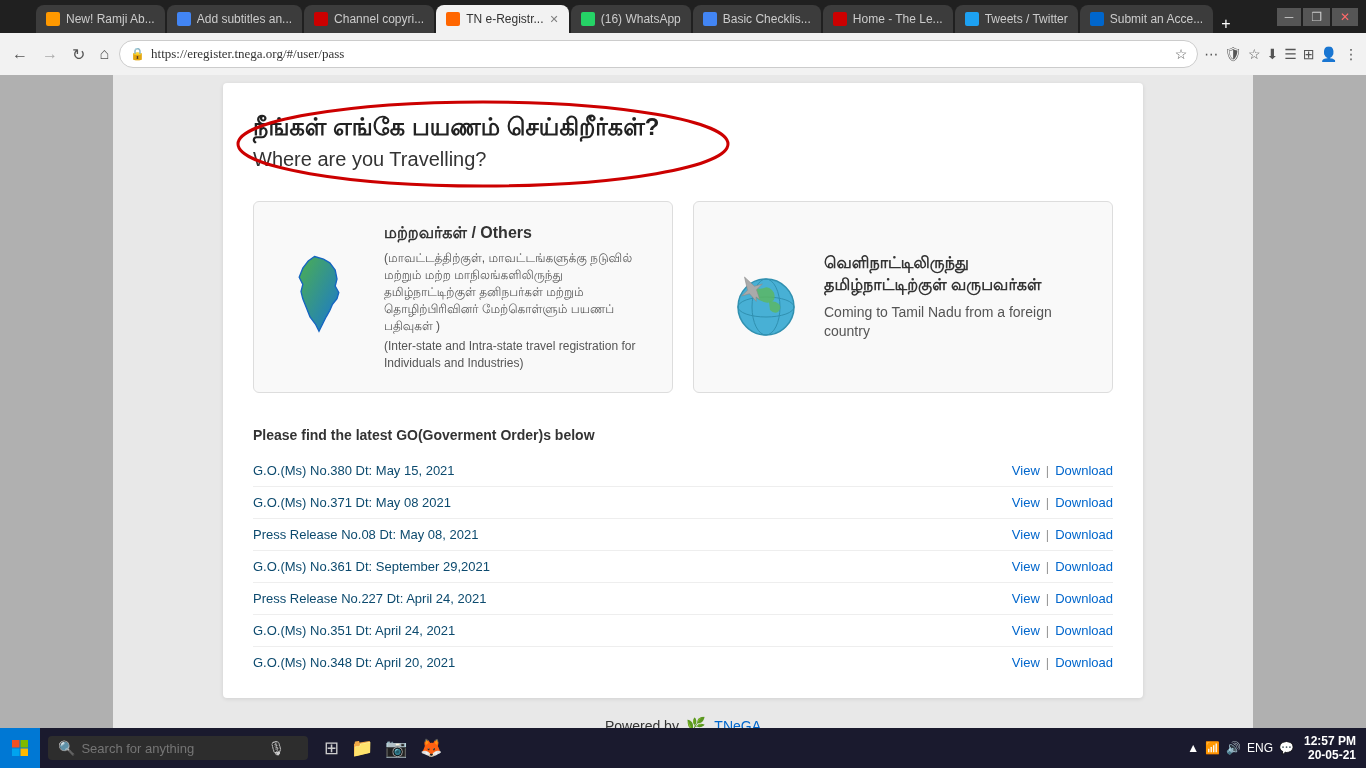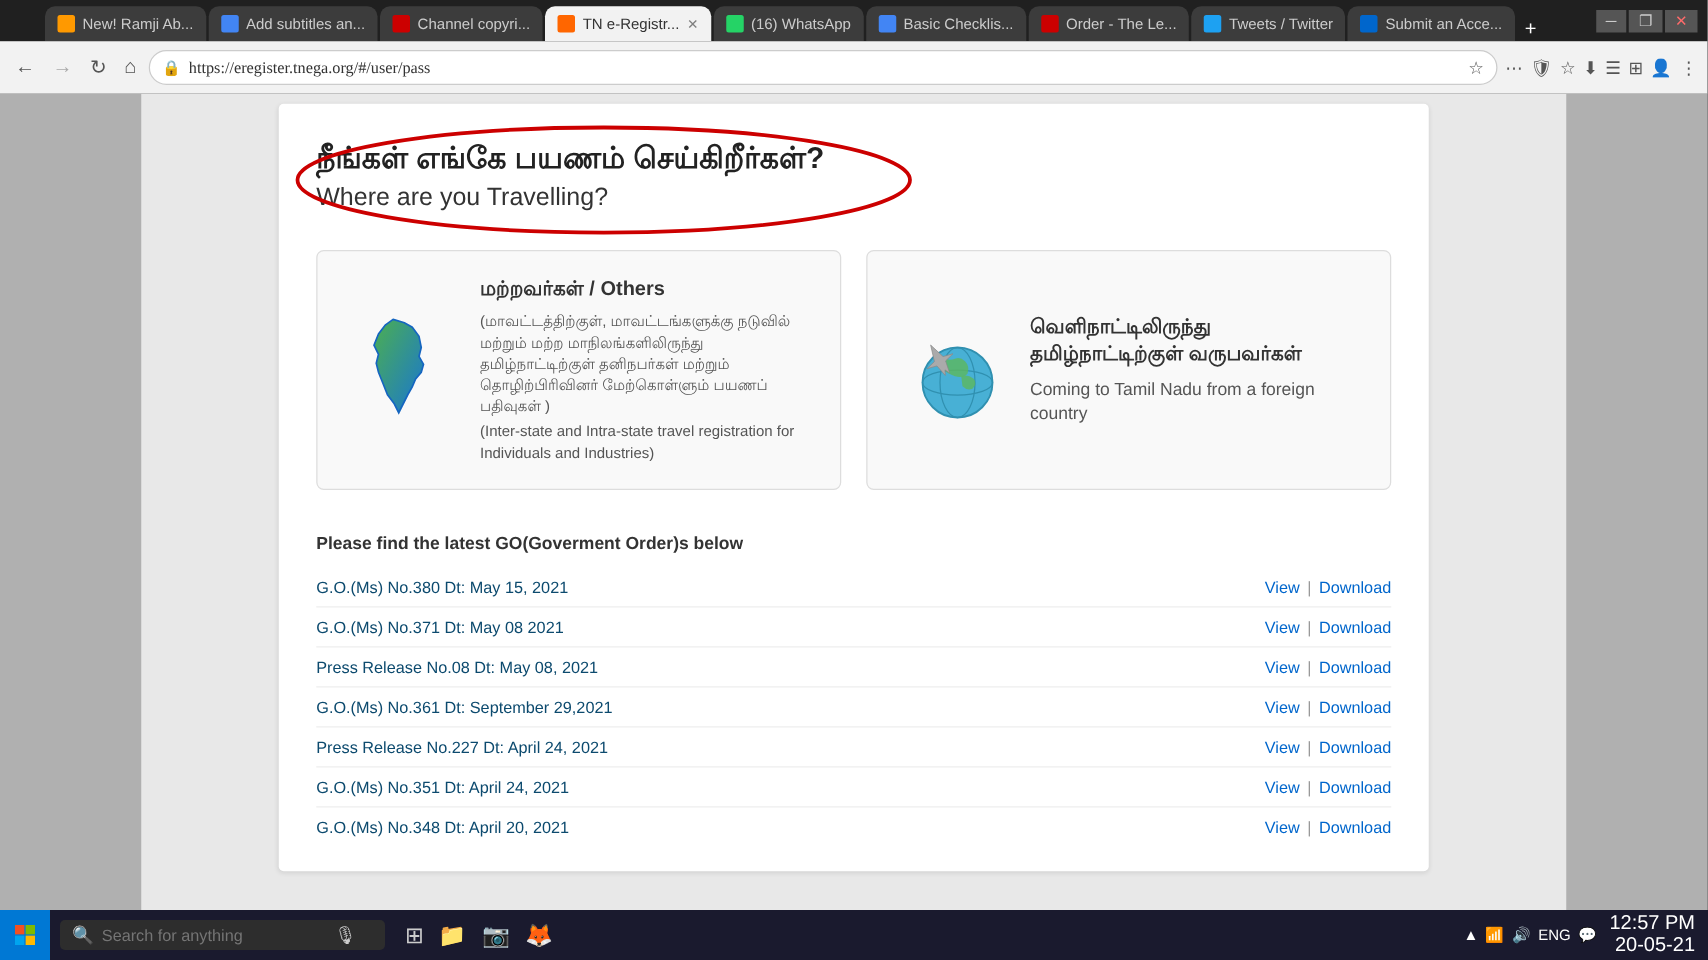--- a/index.html
+++ b/index.html
@@ -18,21 +18,21 @@
     .taskbar-search {
       display: flex; align-items: center; background: #2d2d2d;
       border-radius: 4px; margin: 0 8px; padding: 4px 10px; gap: 6px; flex: 0 0 260px;
     }
     .taskbar-search input {
       background: transparent; border: none; outline: none; color: white; font-size: 13px; width: 180px;
     }
     .taskbar-icons { display: flex; align-items: center; gap: 12px; margin-left: 8px; }
     .taskbar-icons span { font-size: 18px; cursor: pointer; }
     .taskbar-right { margin-left: auto; display: flex; align-items: center; gap: 10px; padding-right: 10px; }
-    .taskbar-time { color: white; font-size: 16px; text-align: right; }
+    .taskbar-time { color: white; font-size: 12px; text-align: right; font-weight: bold; }
     .taskbar-systray { display: flex; align-items: center; gap: 6px; color: white; font-size: 12px; }
 
     
     .browser { width: 100%; height: 728px; display: flex; flex-direction: column; background: #3c3c3c; }
 
     
     .titlebar {
       height: 33px; background: #202020; display: flex; align-items: center;
       padding: 0 8px; gap: 4px; color: white;
     }
@@ -149,21 +149,21 @@
       <div class="tab">
         <div class="tab-favicon" style="background:#25d366;"></div>
         <span>(16) WhatsApp</span>
       </div>
       <div class="tab">
         <div class="tab-favicon" style="background:#4285f4;"></div>
         <span style="overflow:hidden;text-overflow:ellipsis;">Basic Checklis...</span>
       </div>
       <div class="tab">
         <div class="tab-favicon" style="background:#cc0000;"></div>
-        <span style="overflow:hidden;text-overflow:ellipsis;">Order - The Le...</span>
+        <span style="overflow:hidden;text-overflow:ellipsis;">Home - The Le...</span>
       </div>
       <div class="tab">
         <div class="tab-favicon" style="background:#1da1f2;"></div>
         <span>Tweets / Twitter</span>
       </div>
       <div class="tab">
         <div class="tab-favicon" style="background:#0066cc;"></div>
         <span style="overflow:hidden;text-overflow:ellipsis;">Submit an Acce...</span>
       </div>
       <button class="new-tab-btn">+</button>
@@ -321,20 +321,25 @@
             <div class="go-links">
               <a href="#">View</a>
               <span class="go-sep">|</span>
               <a href="#">Download</a>
             </div>
           </div>
 
         </div>
       </div>
 
+      <div class="powered-by">
+        <span>Powered by</span>
+        <span style="color:#2e7d32;font-size:16px;margin:0 4px;">🌿</span>
+        <a href="#">TNeGA</a>
+      </div>
 
     </div>
   </div>
 </div>
 
 <div class="taskbar">
   <div class="taskbar-start">
     <svg width="18" height="18" viewBox="0 0 18 18">
       <rect x="1" y="1" width="7.5" height="7.5" fill="#f25022"></rect>
       <rect x="9.5" y="1" width="7.5" height="7.5" fill="#7fba00"></rect>

